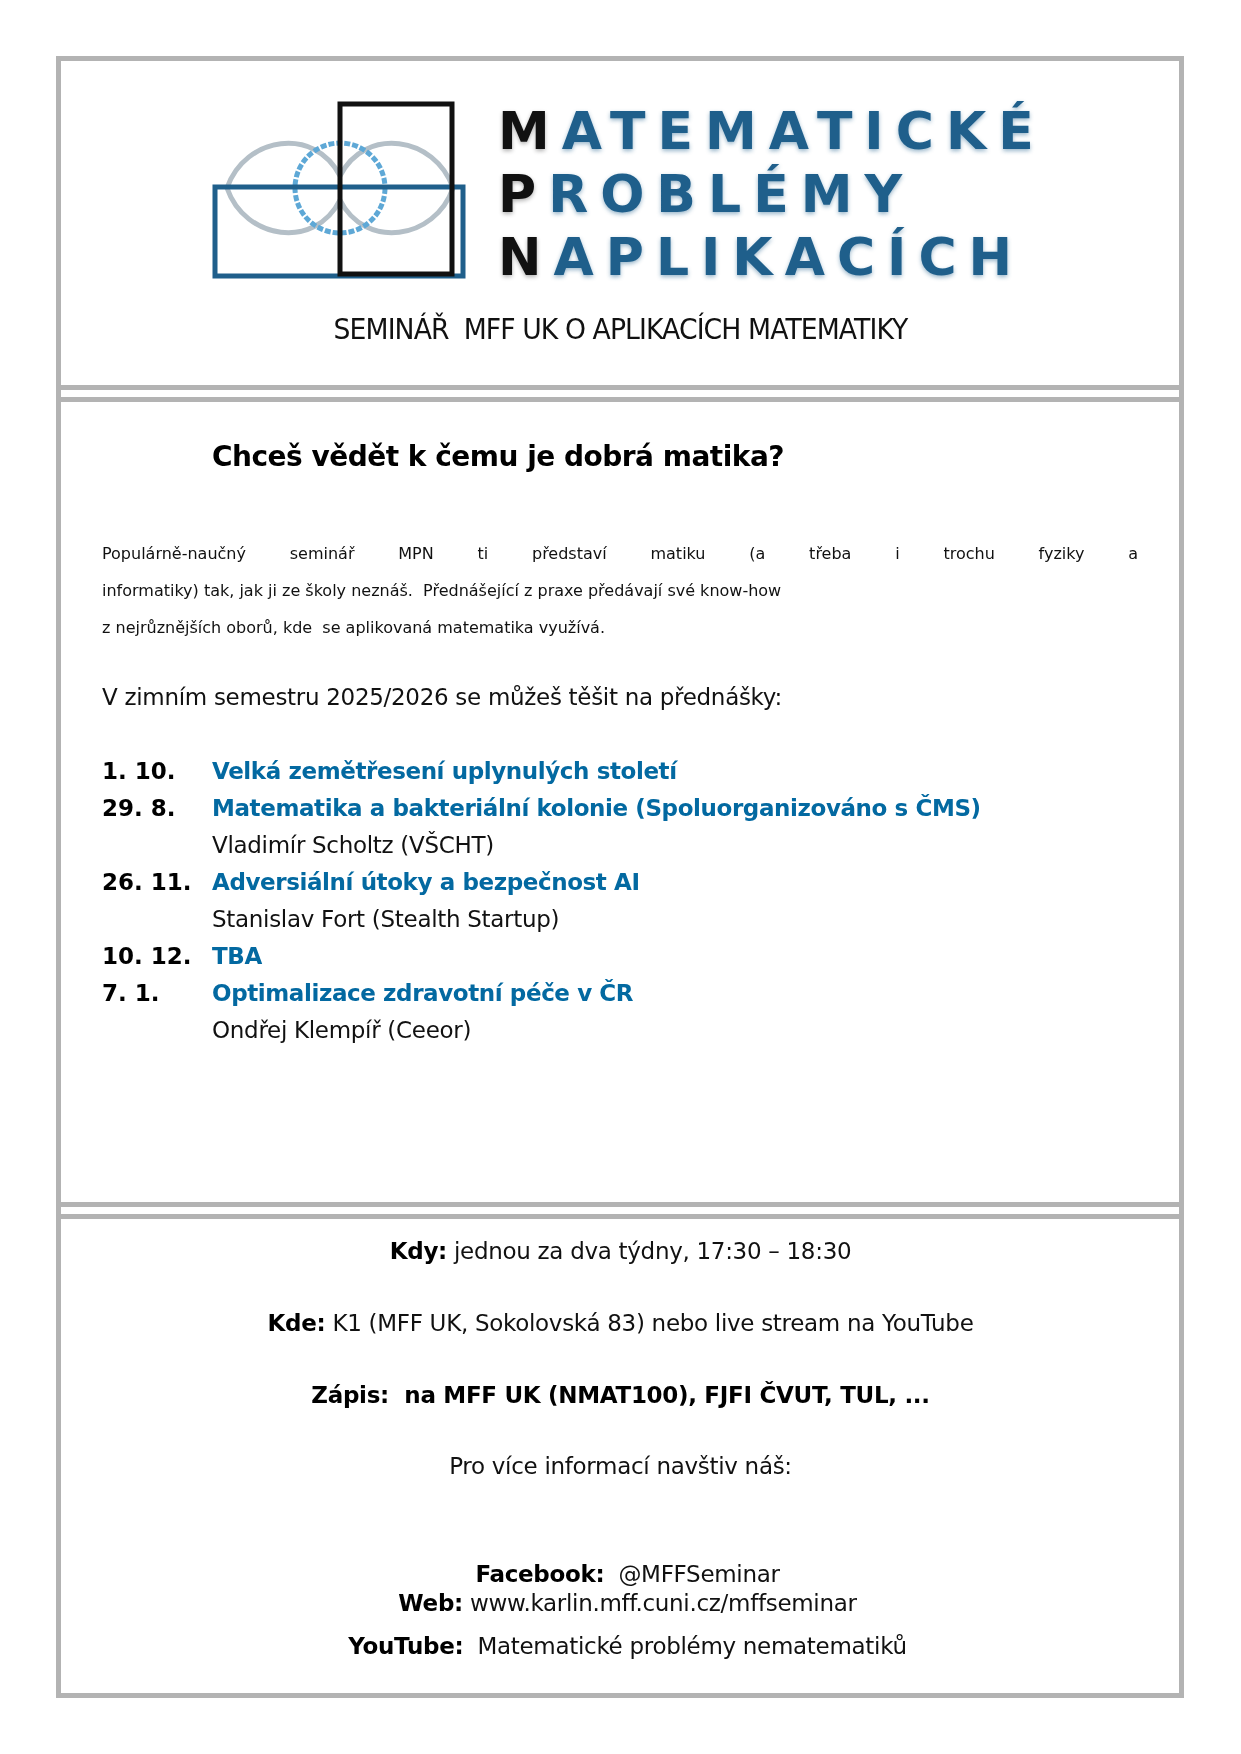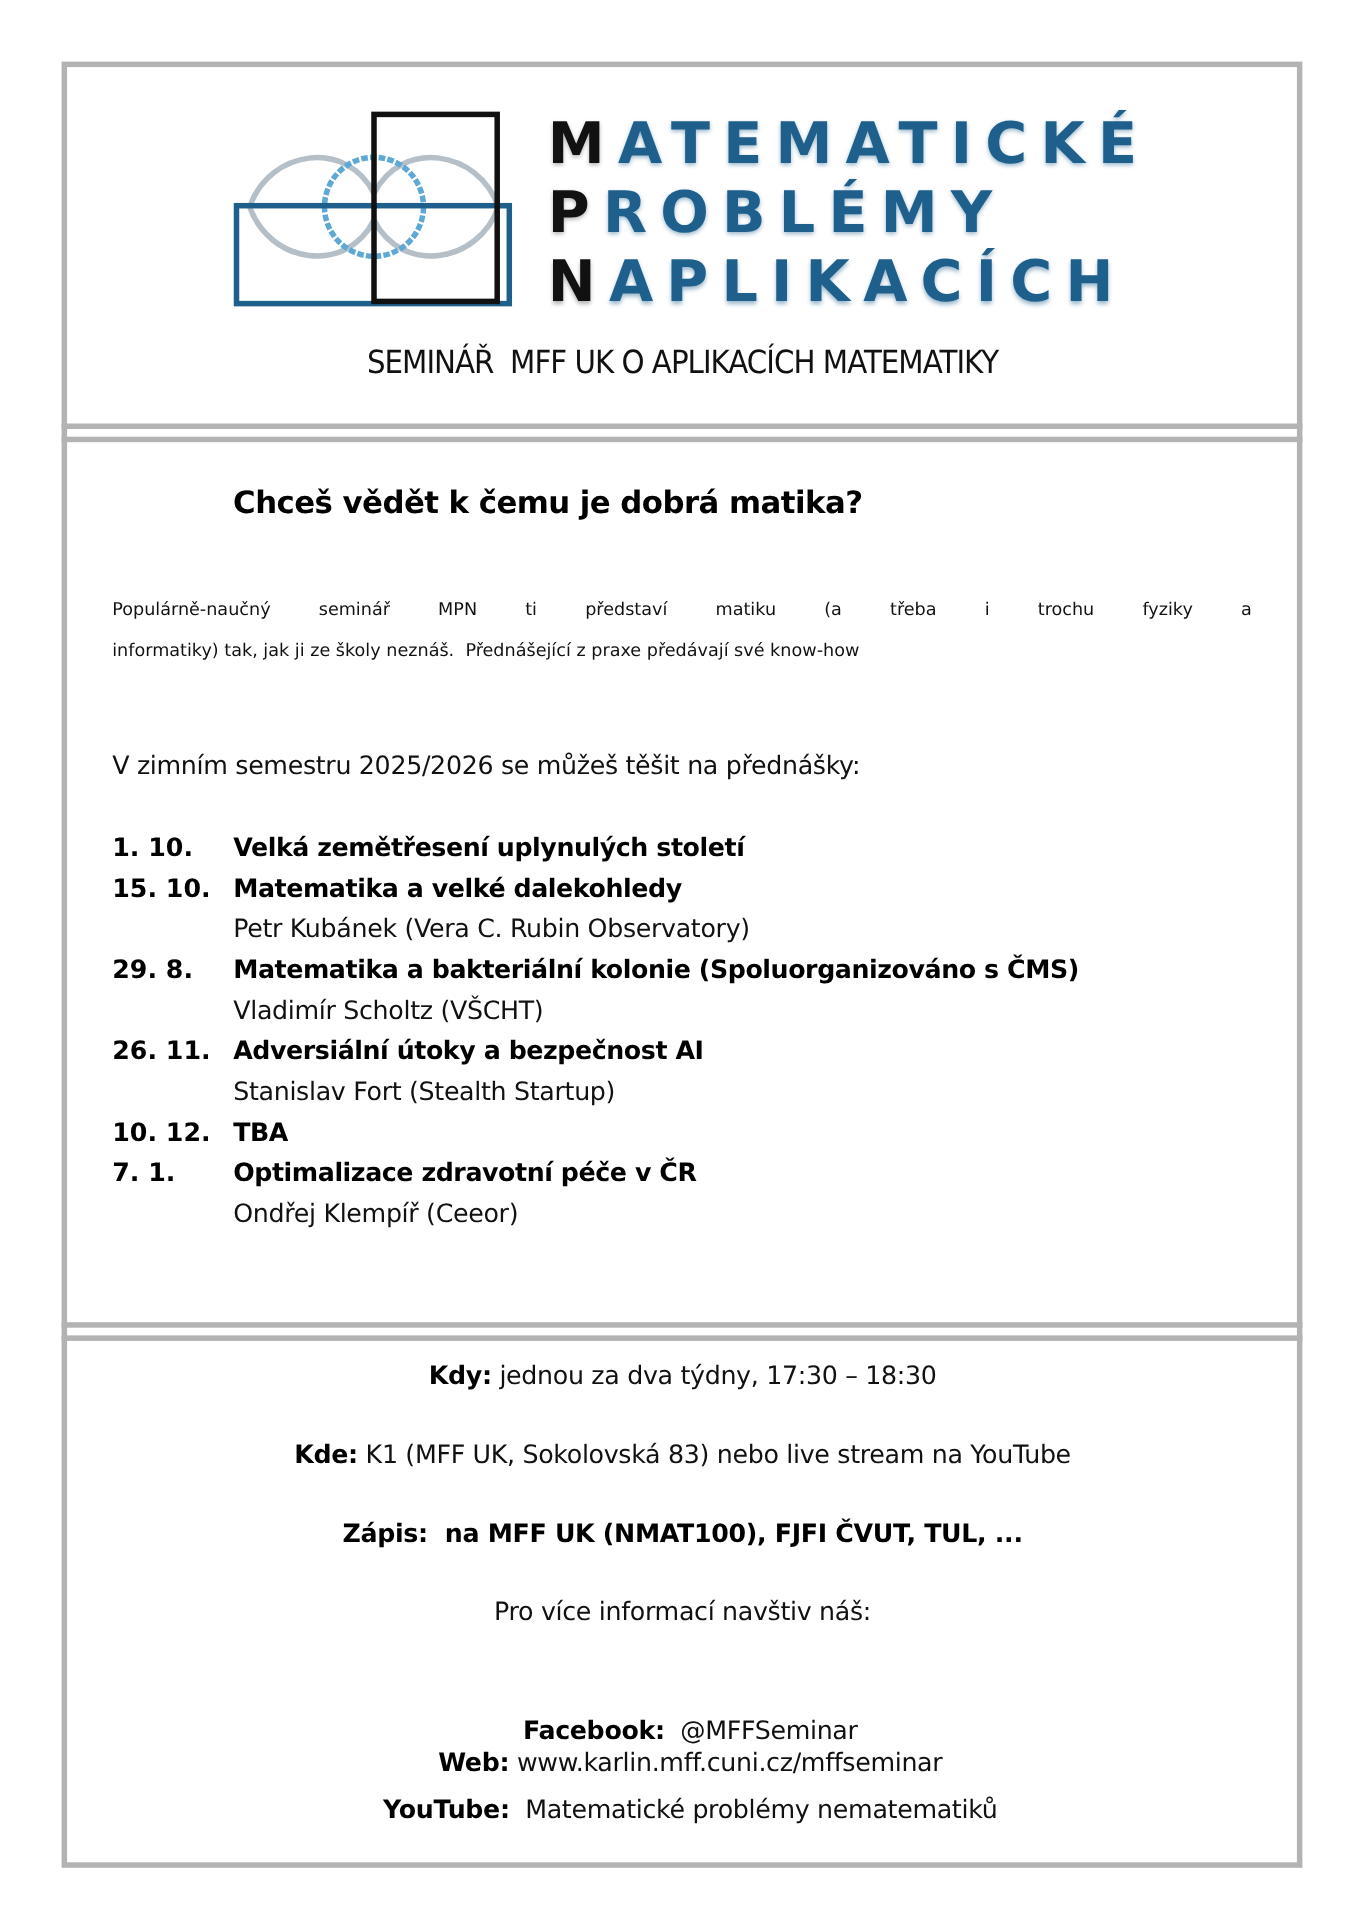--- a/index.html
+++ b/index.html
@@ -31,21 +31,21 @@
   .intro .line { display:block; white-space:nowrap; }
 
   .semester { position:absolute; left:102px; top:684px; font-family:"DejaVu Sans", sans-serif;
               font-size:23px; color:#111; letter-spacing:-0.3px; }
 
   .schedule { position:absolute; left:102px; top:752px; }
   .talk { position:relative; }
   .talk-row { height:37px; display:flex; align-items:center; white-space:nowrap; }
   .date { font-family:"DejaVu Sans", sans-serif; font-weight:bold; font-size:23px; color:#000;
           width:110px; display:inline-block; }
-  .title { font-family:"DejaVu Sans", sans-serif; font-weight:bold; font-size:23px; color:#000000;
+  .title { font-family:"DejaVu Sans", sans-serif; font-weight:bold; font-size:23px; color:#0369a1;
            letter-spacing:-0.4px; }
   .speaker { font-family:"DejaVu Sans", sans-serif; font-size:23px; color:#111; padding-left:110px;
              letter-spacing:-0.3px; }
 
   .info { position:absolute; left:0; width:1241px; text-align:center;
           font-family:"DejaVu Sans", sans-serif; font-size:23px; color:#111; letter-spacing:-0.3px; }
   .info b { color:#000; }
 </style>
 </head>
 <body>
@@ -77,38 +77,30 @@
   <span class="logo-line"><span class="lead">N</span><span>APLIKACÍCH</span></span>
 </div>
 
 <div class="subtitle" style="white-space:pre;">SEMINÁŘ  MFF UK O APLIKACÍCH MATEMATIKY</div>
 
 <div class="question">Chceš vědět k čemu je dobrá matika?</div>
 
 <div class="intro">
   <span class="just">Populárně-naučný seminář MPN ti představí matiku (a třeba i trochu fyziky a</span>
   <span class="line" style="white-space:pre;">informatiky) tak, jak ji ze školy neznáš.  Přednášející z praxe předávají své know-how</span>
+  <span class="line" style="white-space:pre;">z nejrůznějších oborů, kde  se aplikovaná matematika využívá.</span>
 </div>
 
 <div class="semester">V zimním semestru 2025/2026 se můžeš těšit na přednášky:</div>
 
 <div class="schedule">
   <div class="talk">
     <div class="talk-row">
         <span class="date">1. 10.</span>
         <span class="title">Velká zemětřesení uplynulých století</span>
-      </div>
-  </div>
-  <div class="talk">
-    <div class="talk-row">
-        <span class="date">15. 10.</span>
-        <span class="title">Matematika a velké dalekohledy</span>
-      </div>
-    <div class="talk-row">
-        <span class="speaker">Petr Kubánek (Vera C. Rubin Observatory)</span>
       </div>
   </div>
   <div class="talk">
     <div class="talk-row">
         <span class="date">29. 8.</span>
         <span class="title">Matematika a bakteriální kolonie (Spoluorganizováno s ČMS)</span>
       </div>
     <div class="talk-row">
         <span class="speaker">Vladimír Scholtz (VŠCHT)</span>
       </div>

